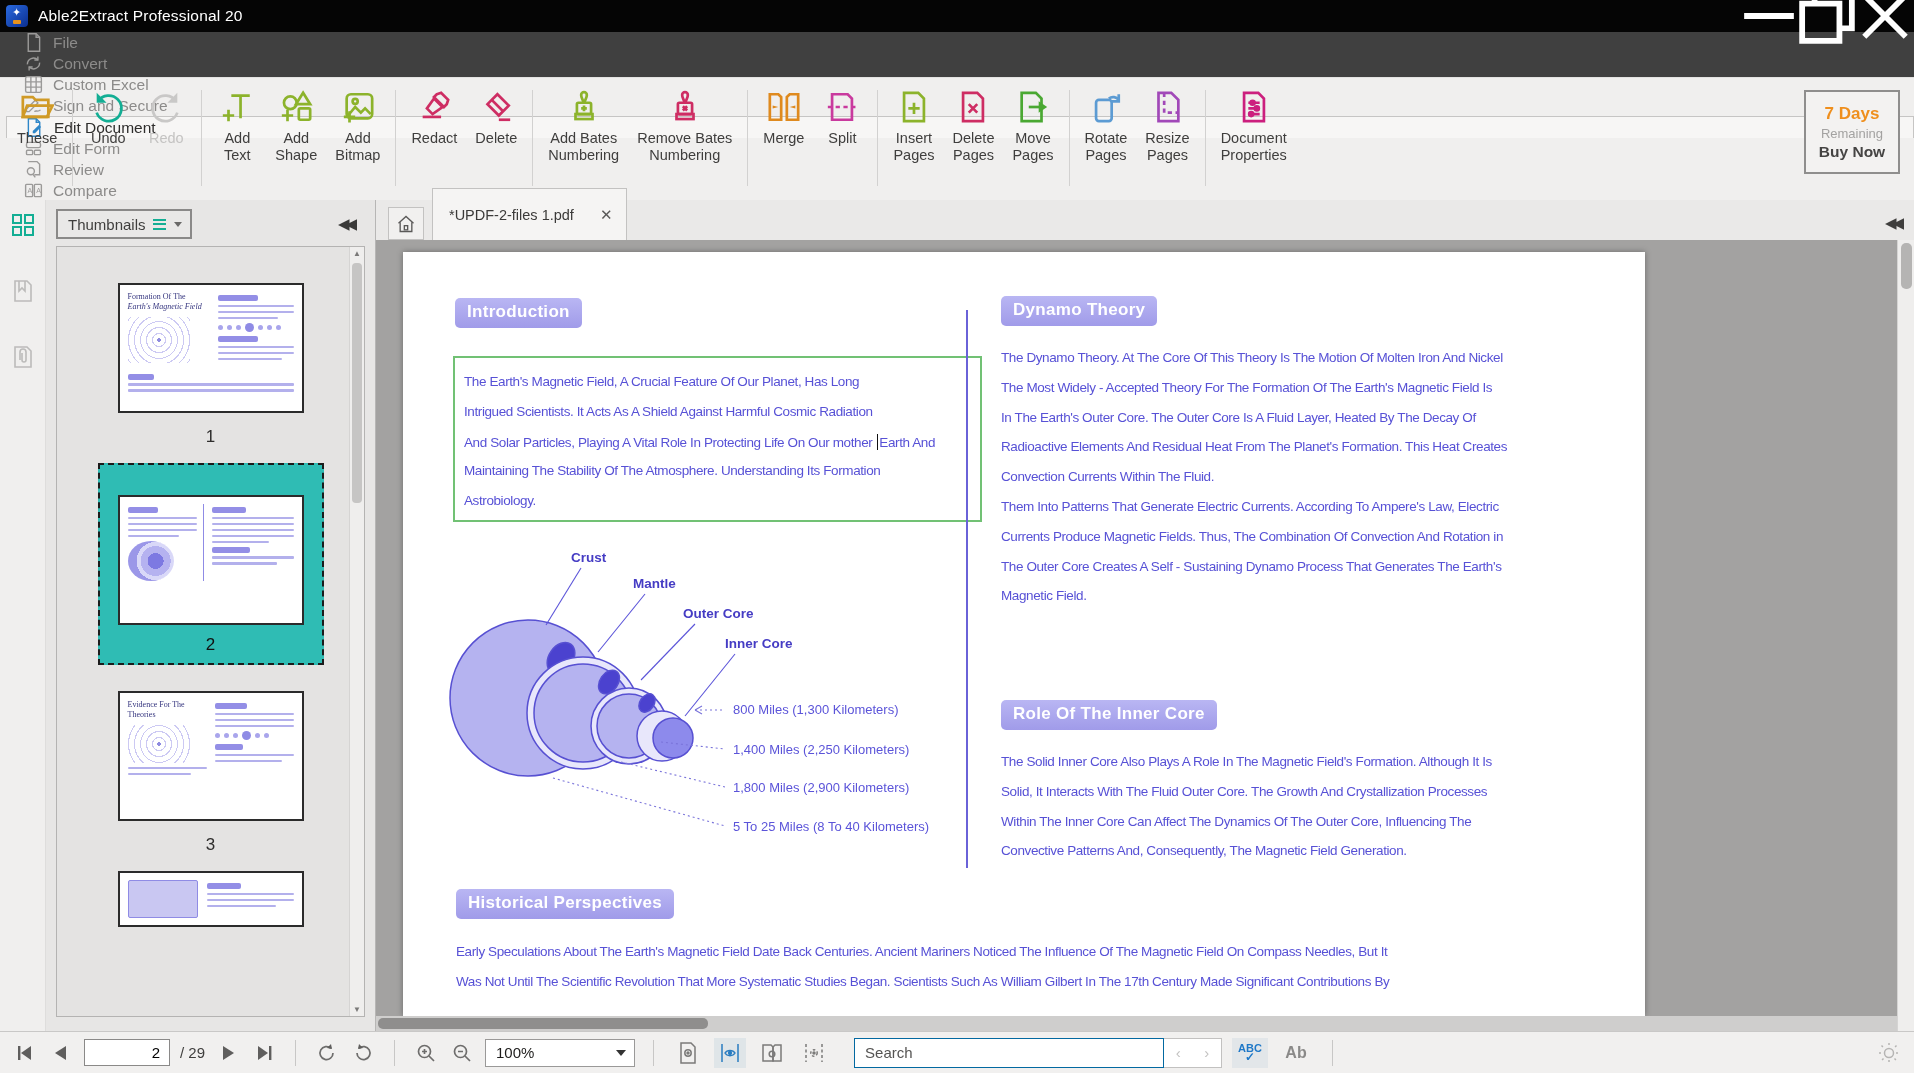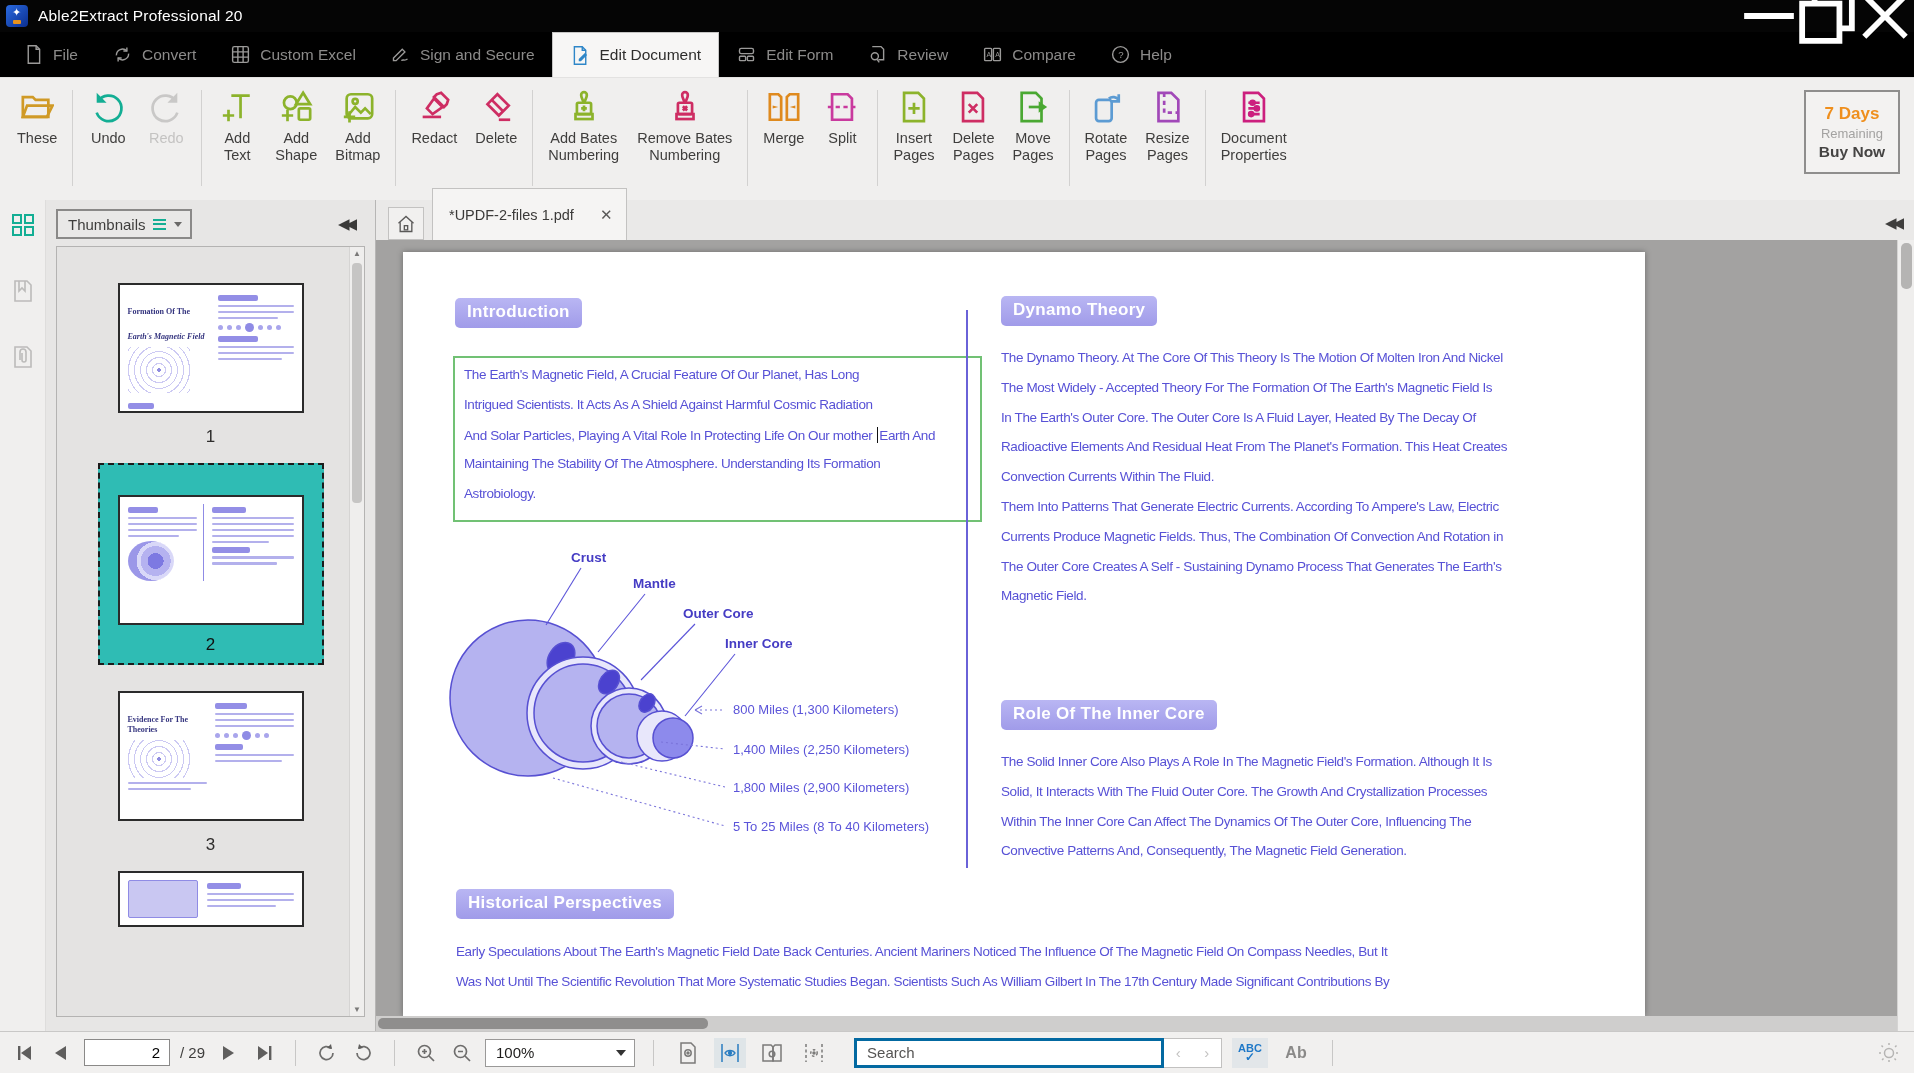--- a/index.html
+++ b/index.html
@@ -10,21 +10,21 @@
   .app-icon { width:22px; height:22px; margin:0 10px 0 6px; border-radius:4px;
     background:linear-gradient(135deg,#2a6ae0,#0b2e8e); position:relative; }
   .app-icon:before { content:"✦"; color:#fff; font-size:11px; position:absolute; top:1px; left:6px; }
   .app-icon:after { content:""; position:absolute; bottom:3px; left:7px; width:8px; height:4px; background:#e8921c; border-radius:1px; }
   .tb-title { font-size:15.5px; letter-spacing:.2px; }
   .win-controls { margin-left:auto; display:flex; height:100%; }
   .win-btn { width:58px; height:100%; display:flex; align-items:center; justify-content:center; color:#fff; font-size:13px; }
   .win-btn svg { stroke:#fff; fill:none; stroke-width:1.4; }
 
   
-  .menubar { height:46px; background:#000000; display:flex; align-items:stretch; border-bottom:1px solid #e3e2e1; padding-left:6px; }
+  .menubar { height:46px; background:#404040; display:flex; align-items:stretch; border-bottom:1px solid #e3e2e1; padding-left:6px;flex-direction:column; }
   .menu-item { display:flex; align-items:center; gap:9px; padding:0 17px; font-size:15.5px; color:#8c8b8a; cursor:default; }
   .menu-item svg { width:21px; height:21px; stroke:#9b9a99; fill:none; stroke-width:1.6; }
   .menu-item.active { background:#f7f6f5; border:1px solid #c6c5c4; border-bottom:none; color:#2e2d2c; }
   .menu-item.active svg { stroke:#2e86c8; }
 
   
   .toolbar { height:122px; background:#f0efee; display:flex; align-items:flex-start; padding:10px 0 0 8px; }
   .tool-sep { width:1px; background:#d2d1d0; height:96px; margin:2px 6px; }
   .tool-btn { display:flex; flex-direction:column; align-items:center; padding:2px 9px; min-width:58px; }
   .tool-btn svg { width:34px; height:34px; fill:none; stroke-width:1.9; margin-bottom:6px; }
@@ -64,21 +64,21 @@
   .thumb-page { width:186px; height:130px; background:#fff; border:2px solid #2b2b2b; position:relative; overflow:hidden; }
   .thumb-num { font-size:17px; color:#2e2d2c; margin:14px 0 16px; }
   .sel-wrap { width:226px; background:#2fbcb4; border:2px dashed #1b1b1b; display:flex; flex-direction:column; align-items:center; padding-top:30px; }
   .sel-wrap .thumb-num { margin:10px 0 8px; color:#111; }
 
   .tchip { height:6px; width:40px; background:#938ee6; border-radius:2px; margin:3px 0; }
   .tline { height:2.5px; background:#b3b0ec; border-radius:1px; margin:3.5px 0; }
   .tdots { display:flex; align-items:center; gap:4px; margin:4px 0; }
   .tdots i { width:5px; height:5px; border-radius:50%; background:#a9a5ec; }
   .tdots i:nth-child(4) { width:9px; height:9px; background:#8f8be5; }
-  .serif { font-family:"Liberation Serif", serif; color:#35357f; font-weight:700; font-size:8px; line-height:10px;margin-top:15px; }
+  .serif { font-family:"Liberation Serif", serif; color:#35357f; font-weight:400; font-size:8px; line-height:10px; }
   .serif.italic { font-style:italic; }
   .t-sketch { width:62px; height:46px; margin-top:5px;
     background:radial-gradient(circle, #8f8be0 0 2px, transparent 2px 6px),
                repeating-radial-gradient(circle, #ccc9f3 0 1px, transparent 1px 6px); }
   .t-earth { width:46px; height:40px; border-radius:50%;
     background:radial-gradient(circle at 60% 50%, #7d79e2 0 8px, #b5b2f0 8px 15px, #d9d8f8 15px 19px, #9b97e8 19px 23px); }
   .cols { display:flex; gap:8px; padding:7px 8px; }
 
   
   .docarea { flex:1; display:flex; flex-direction:column; min-width:0; }
@@ -90,39 +90,39 @@
   .tab-close { color:#5a5958; font-size:15px; }
   .strip-more { margin-left:auto; color:#3f3e3d; font-size:15px; letter-spacing:-4px; padding:0 10px 8px 0; }
 
   .canvas { flex:1; background:#a3a2a1; position:relative; overflow:hidden; }
   .page { position:absolute; left:27px; top:12px; width:1242px; height:764px; background:#fff; box-shadow:0 0 6px rgba(0,0,0,.35); overflow:hidden; }
 
   .chip { position:absolute; background:linear-gradient(180deg,#b9b6f3,#a09be9); color:#fff; font-weight:700; font-size:17px;
     padding:4px 12px 6px; border-radius:5px; letter-spacing:.3px; white-space:nowrap; }
   .doc-text { position:absolute; font-size:13.5px; letter-spacing:-0.4px; font-weight:500; color:#5751d6; }
   .docline { height:29.8px; white-space:pre; }
-  .green-box { position:absolute; left:50px; top:104px; width:529px; height:166px; border:2px solid #71c174; padding:9px 0 0 9px; }
+  .green-box { position:absolute; left:50px; top:104px; width:529px; height:166px; border:2px solid #71c174; padding:16px 0 0 9px; }
   .caret { display:inline-block; width:1.6px; height:16px; background:#111; vertical-align:-3px; margin:0 1px; }
   .col-divider { position:absolute; left:563px; top:58px; width:2px; height:558px; background:#6a62d8; }
 
   
   .statusbar { height:42px; background:#f1f0ef; border-top:1px solid #c9c8c7; display:flex; align-items:center; padding:0 12px; gap:10px; }
   .sb-sep { width:1px; height:26px; background:#c8c7c6; margin:0 8px; }
   .sb-btn { display:flex; align-items:center; justify-content:center; width:26px; height:26px; }
   .sb-btn svg { width:20px; height:20px; stroke:#6e6d6c; fill:none; stroke-width:1.7; }
   .tri { fill:#5f5e5d; stroke:none !important; }
   .page-input { width:86px; height:27px; border:1px solid #8a8988; background:#fff; font-size:15px; text-align:right; padding-right:9px; font-family:inherit; }
   .page-total { font-size:15px; color:#3f3e3d; }
   .zoom-select { width:150px; height:28px; background:#fff; border:1px solid #9a9998; display:flex; align-items:center; font-size:15px; color:#1e1d1c; padding:0 8px 0 10px; }
   .zoom-select .dd { margin-left:auto; width:0; height:0; border-left:5px solid transparent; border-right:5px solid transparent; border-top:6px solid #333; }
   .view-btn { width:32px; height:30px; display:flex; align-items:center; justify-content:center; }
   .view-btn svg { width:24px; height:24px; stroke:#7b7a79; fill:none; stroke-width:1.5; }
   .view-btn.active { background:#dfe5e8; }
   .view-btn.active svg { stroke:#2a7cc0; }
-  .search-box { width:310px; height:30px; background:#fff; border:3px solid #0369a1; font-size:15px; padding:0 10px; font-family:inherit; color:#2c2b2a; }
+  .search-box { width:310px; height:30px; background:#fff; border:1px solid #0369a1; font-size:15px; padding:0 10px; font-family:inherit; color:#2c2b2a; }
   .search-box::placeholder { color:#555453; opacity:1; }
   .search-nav { height:30px; width:58px; background:#fff; border:1px solid #c2c1c0; border-left:none; display:flex; align-items:center; justify-content:space-around; color:#c3c2c1; font-size:15px; }
   .abc-btn { width:36px; height:30px; background:#e2e6e9; display:flex; flex-direction:column; align-items:center; justify-content:center; color:#1e78c8; font-weight:700; font-size:11px; line-height:10px; }
   .ab-btn { width:36px; height:30px; display:flex; align-items:center; justify-content:center; color:#8a8988; font-size:16px; font-weight:700; }
   .sun-btn { margin-left:auto; }
   .sun-btn svg { width:24px; height:24px; stroke:#b5b4b3; fill:none; stroke-width:1.5; }
 
   
   .hscroll { position:absolute; left:0; bottom:0; height:15px; right:17px; background:#cfcecd; }
   .hscroll .thumb { position:absolute; left:2px; top:2px; height:11px; width:330px; background:#8f8e8d; border-radius:5px; }

